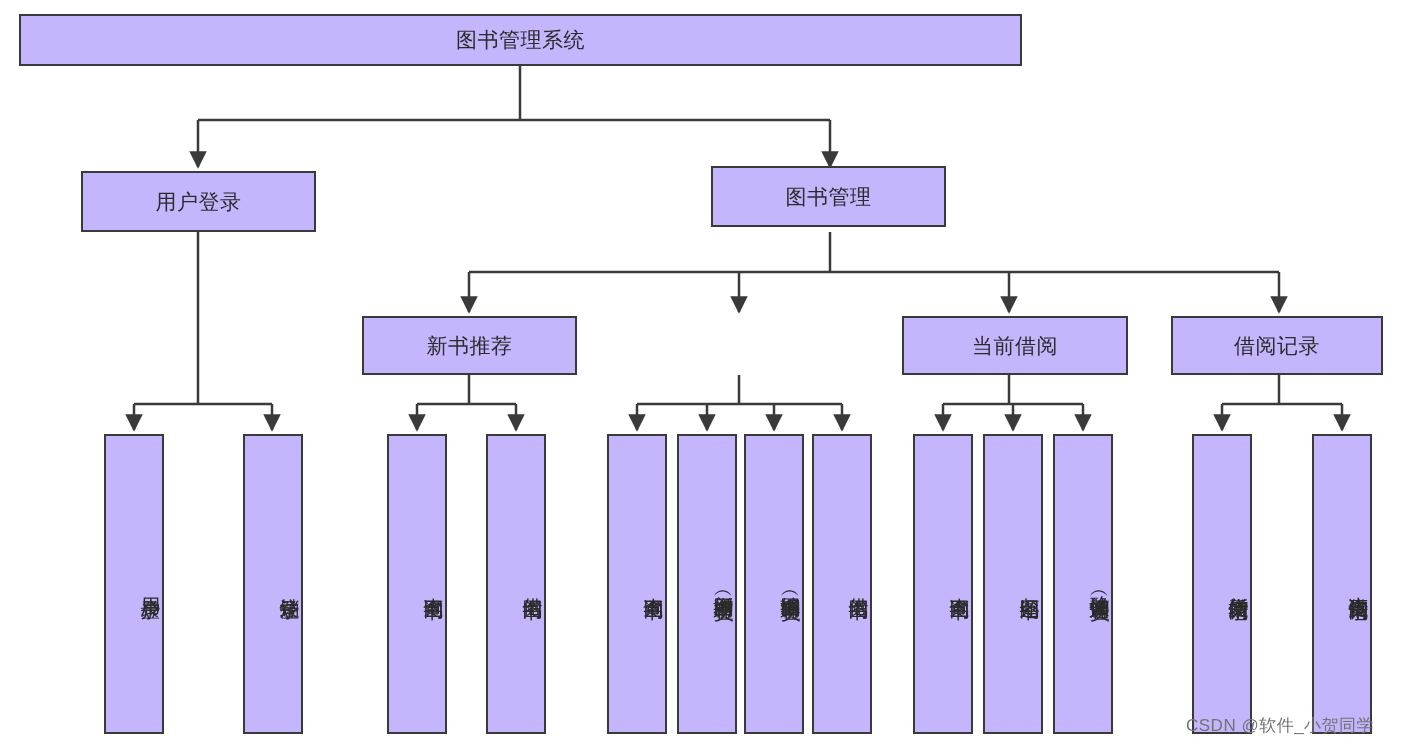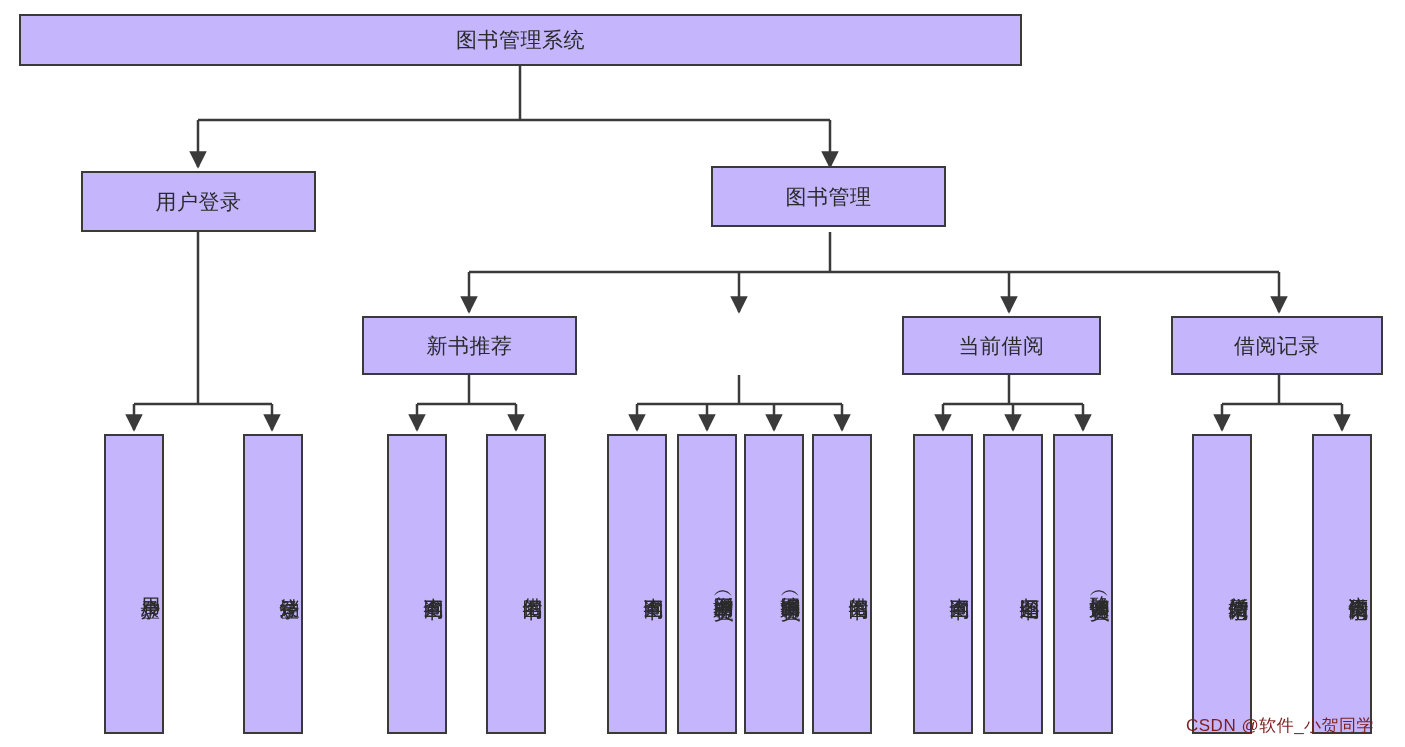--- a/index.html
+++ b/index.html
@@ -50,21 +50,21 @@
     padding: 6px 0;
     align-items: flex-start;
     justify-content: center;
   }
   .node.v span {
     display: block;
   }
   #watermark {
     position: absolute;
     font-size: 17px;
-    color: #7f1d1d;
+    color: #737373;
     letter-spacing: 0.5px;
     white-space: nowrap;
     left: 1186px;
     top: 714px;
   }
 </style>
 </head>
 <body>
 
 <div id="canvas">
@@ -130,21 +130,21 @@
   <div class="node h" style="left:81px; top:171px; width:235px; height:61px;">
     <span>用户登录</span>
   </div>
   <div class="node h" style="left:711px; top:166px; width:235px; height:61px;">
     <span>图书管理</span>
   </div>
 
   <div class="node h" style="left:362px; top:316px; width:215px; height:59px;">
     <span>新书推荐</span>
   </div>
-  <div class="node h" style="left:902px; top:316px; width:199px; height:59px;">
+  <div class="node h" style="left:902px; top:316px; width:226px; height:59px;">
     <span>当前借阅</span>
   </div>
   <div class="node h" style="left:1171px; top:316px; width:212px; height:59px;">
     <span>借阅记录</span>
   </div>
 
   <div class="node v" style="left:104px; top:434px; width:60px; height:300px;">
     <span>用户登录</span>
   </div>
   <div class="node v" style="left:243px; top:434px; width:60px; height:300px;">

